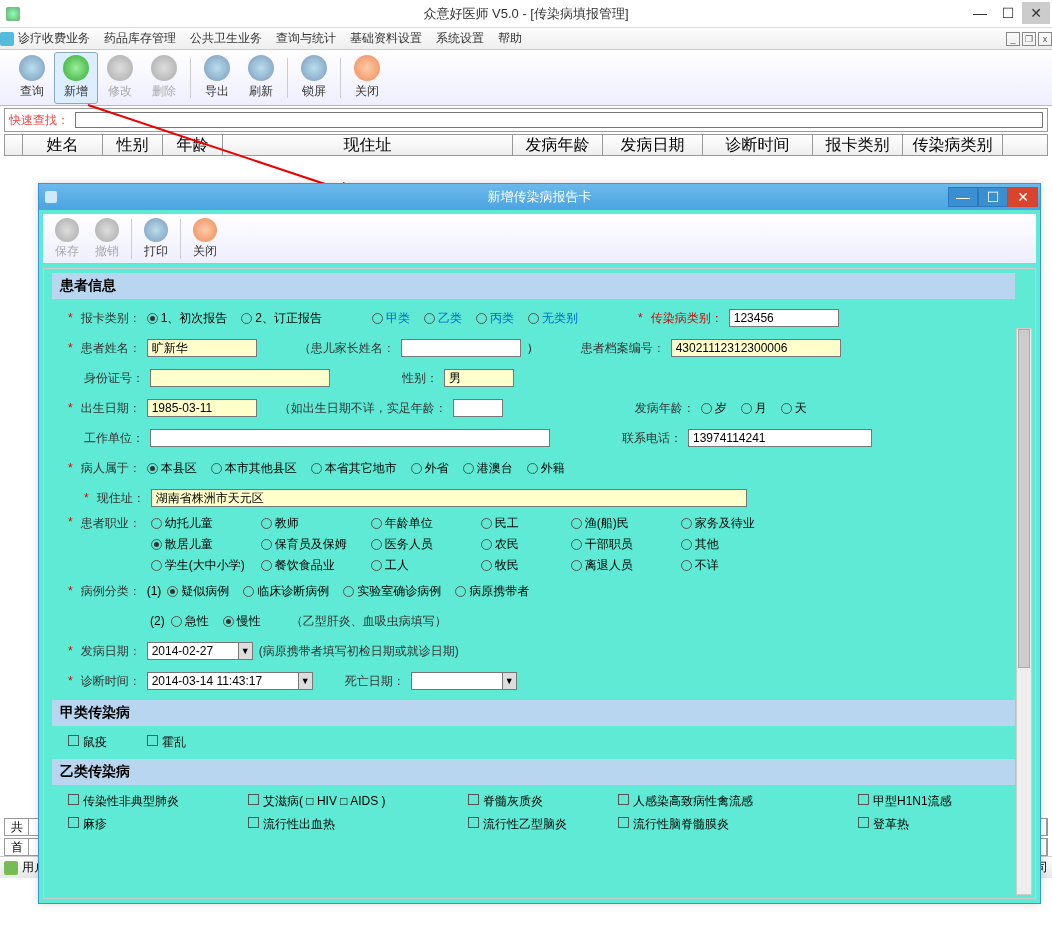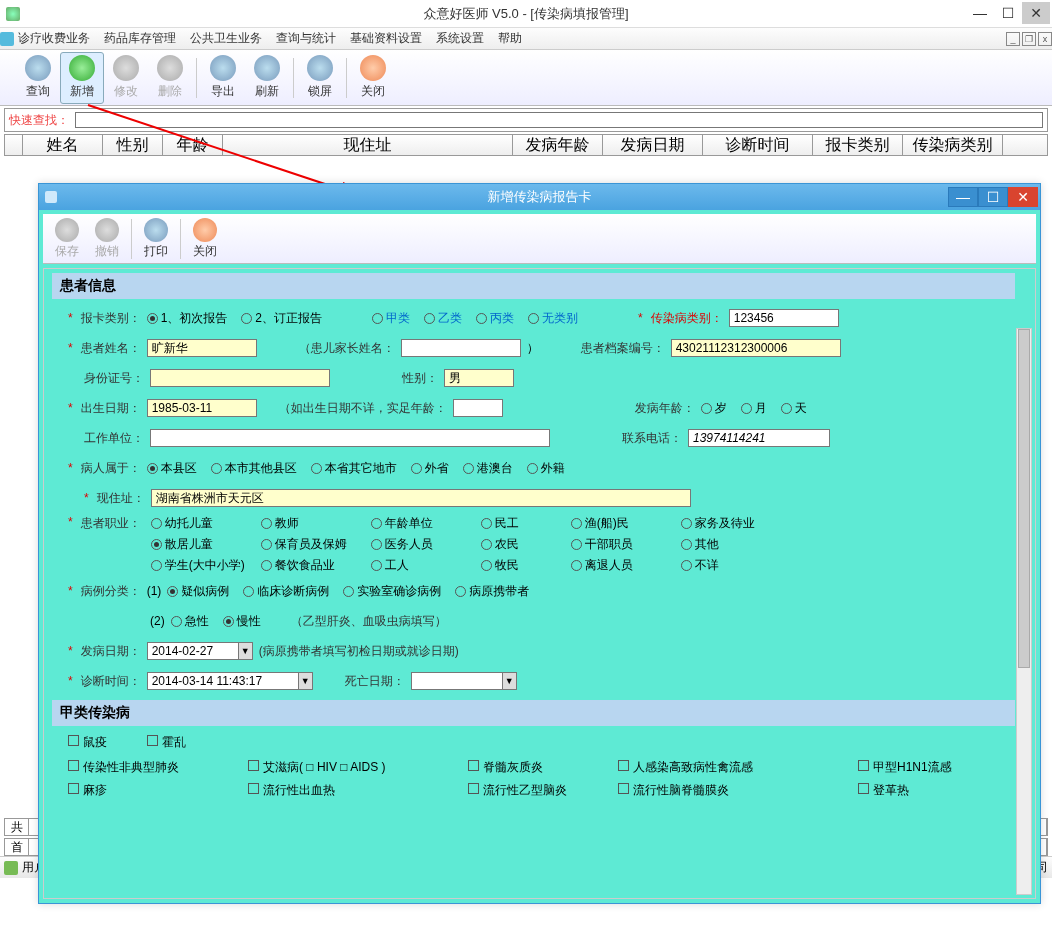--- a/index.html
+++ b/index.html
@@ -12,21 +12,21 @@
 .win-btns { position: absolute; right: 2px; top: 2px; display: flex; }
 .win-btn { width: 28px; height: 22px; display:flex; align-items:center; justify-content:center; font-size:14px; color:#333; }
 .win-btn.close-x { background:#ccc; }
 
 .menubar { height: 22px; background: linear-gradient(#fdfdfd,#eee); border-bottom: 1px solid #ccc; display: flex; align-items: center; padding: 0 0; font-size:12px; color:#333; }
 .menubar .menu-ico { width:14px; height:14px; background:#5bd; margin-right:4px; border-radius:2px; }
 .menubar span { margin-right: 14px; }
 .menubar .right-ctrl { margin-left:auto; display:flex; gap:2px; }
 .menubar .right-ctrl .sq { width:14px; height:14px; border:1px solid #888; font-size:9px; display:flex; align-items:center; justify-content:center; color:#555;}
 
-.toolbar1 { height: 56px; background: linear-gradient(#fff,#eef); border-bottom: 1px solid #bbb; display: flex; align-items: center; padding: 16px; }
+.toolbar1 { height: 56px; background: linear-gradient(#fff,#eef); border-bottom: 1px solid #bbb; display: flex; align-items: center; padding: 10px; }
 .tb-btn { width: 44px; height: 52px; display: flex; flex-direction: column; align-items: center; justify-content: center; gap:2px; font-size:12px; color:#333; border:1px solid transparent; }
 .tb-btn.selected { border:1px solid #8ab; background:#def; border-radius:3px;}
 .tb-btn.disabled { color:#aaa; }
 .tb-ico { width: 26px; height: 26px; border-radius:50%; display:flex; align-items:center; justify-content:center; font-size:16px; color:#fff; }
 .tb-ico.search { background: radial-gradient(#bde,#79b); }
 .tb-ico.add { background: radial-gradient(#9e9,#3a3); }
 .tb-ico.edit { background: radial-gradient(#ddd,#aaa); color:#888;}
 .tb-ico.del { background: radial-gradient(#ddd,#aaa);}
 .tb-ico.export { background: radial-gradient(#bde,#79b); color:#393;}
 .tb-ico.refresh { background: radial-gradient(#bde,#79b); color:#3a3;}
@@ -328,21 +328,21 @@
             <span>天</span>
           </span>
       </div>
 
       <div class="form-row">
         <span style="width:10px"></span>
         <span class="lbl">工作单位：</span>
         <input class="txt" style="width: 400px;">
         <span style="width:60px"></span>
         <span class="lbl">联系电话：</span>
-        <input class="txt" style="width: 142px; font-style: italic;" value="13974114241">
+        <input class="txt" style="width: 184px;" value="13974114241">
       </div>
 
       <div class="form-row">
         <span class="req">*</span>
           <span class="lbl">病人属于：</span>
         <span class="radio-item">
             <span class="r on"></span>
             <span>本县区</span>
           </span>
         <span class="radio-item">
@@ -364,21 +364,21 @@
         <span class="radio-item">
             <span class="r"></span>
             <span>外籍</span>
           </span>
       </div>
 
       <div class="form-row">
         <span style="width:10px"></span>
         <span class="req">*</span>
           <span class="lbl">现住址：</span>
-        <input class="txt yellow" style="width: 540px;" value="湖南省株洲市天元区">
+        <input class="txt yellow" style="width: 596px;" value="湖南省株洲市天元区">
       </div>
 
       <div class="form-row" style="align-items:flex-start">
         <span class="req">*</span>
           <span class="lbl">患者职业：</span>
         <div class="ob-col" id="jobgrid">
             <span class="radio-item">
               <span class="r"></span>
               <span>幼托儿童</span>
             </span>
@@ -513,20 +513,21 @@
             <span class="arr">▼</span>
           </span>
       </div>
 
       <div class="section-hdr">甲类传染病</div>
       <div class="jia-row">
         <span><span class="chk"></span><span>鼠疫</span></span>
         <span><span class="chk"></span><span>霍乱</span></span>
       </div>
 
+      <div class="section-hdr">乙类传染病</div>
       <div class="yi-grid" id="yigrid">
           <span><span class="chk"></span><span>传染性非典型肺炎</span></span>
           <span><span class="chk"></span><span>艾滋病( □ HIV  □ AIDS )</span></span>
           <span><span class="chk"></span><span>脊髓灰质炎</span></span>
           <span><span class="chk"></span><span>人感染高致病性禽流感</span></span>
           <span><span class="chk"></span><span>甲型H1N1流感</span></span>
           <span><span class="chk"></span><span>麻疹</span></span>
           <span><span class="chk"></span><span>流行性出血热</span></span>
           <span><span class="chk"></span><span>流行性乙型脑炎</span></span>
           <span><span class="chk"></span><span>流行性脑脊髓膜炎</span></span>

